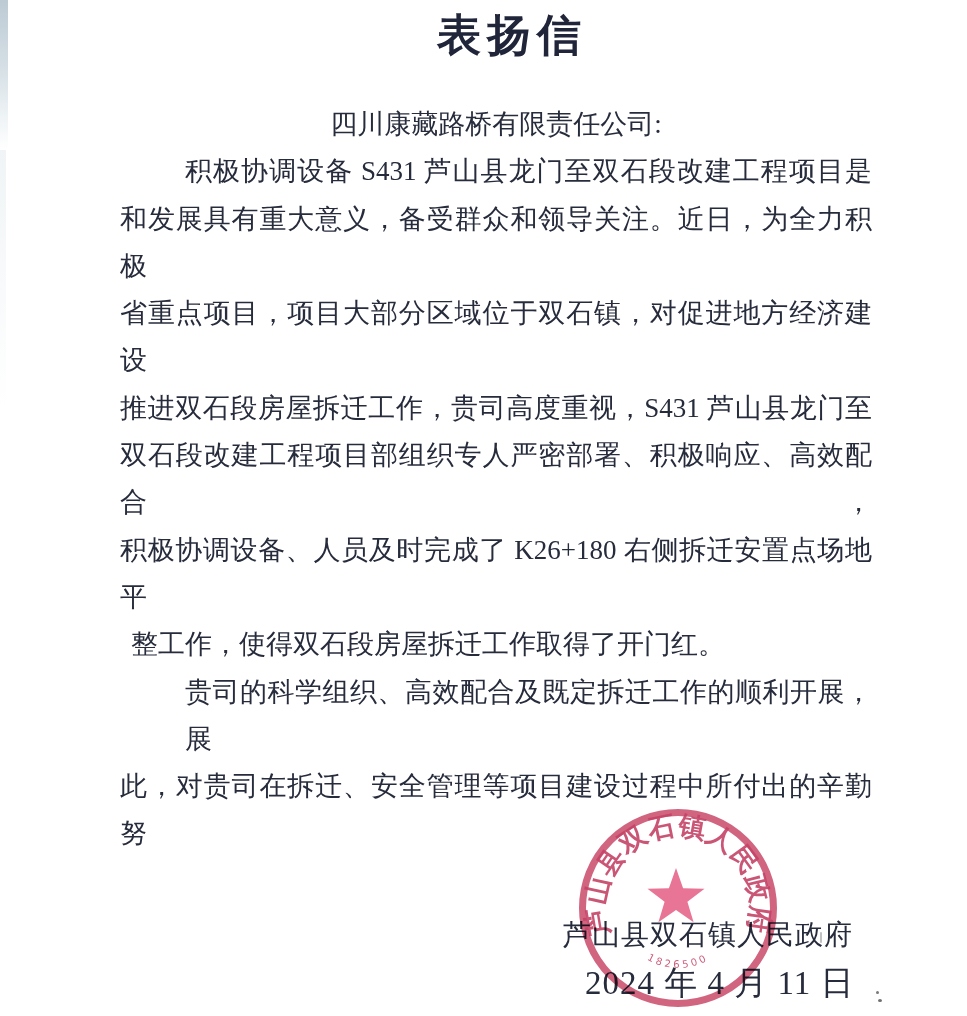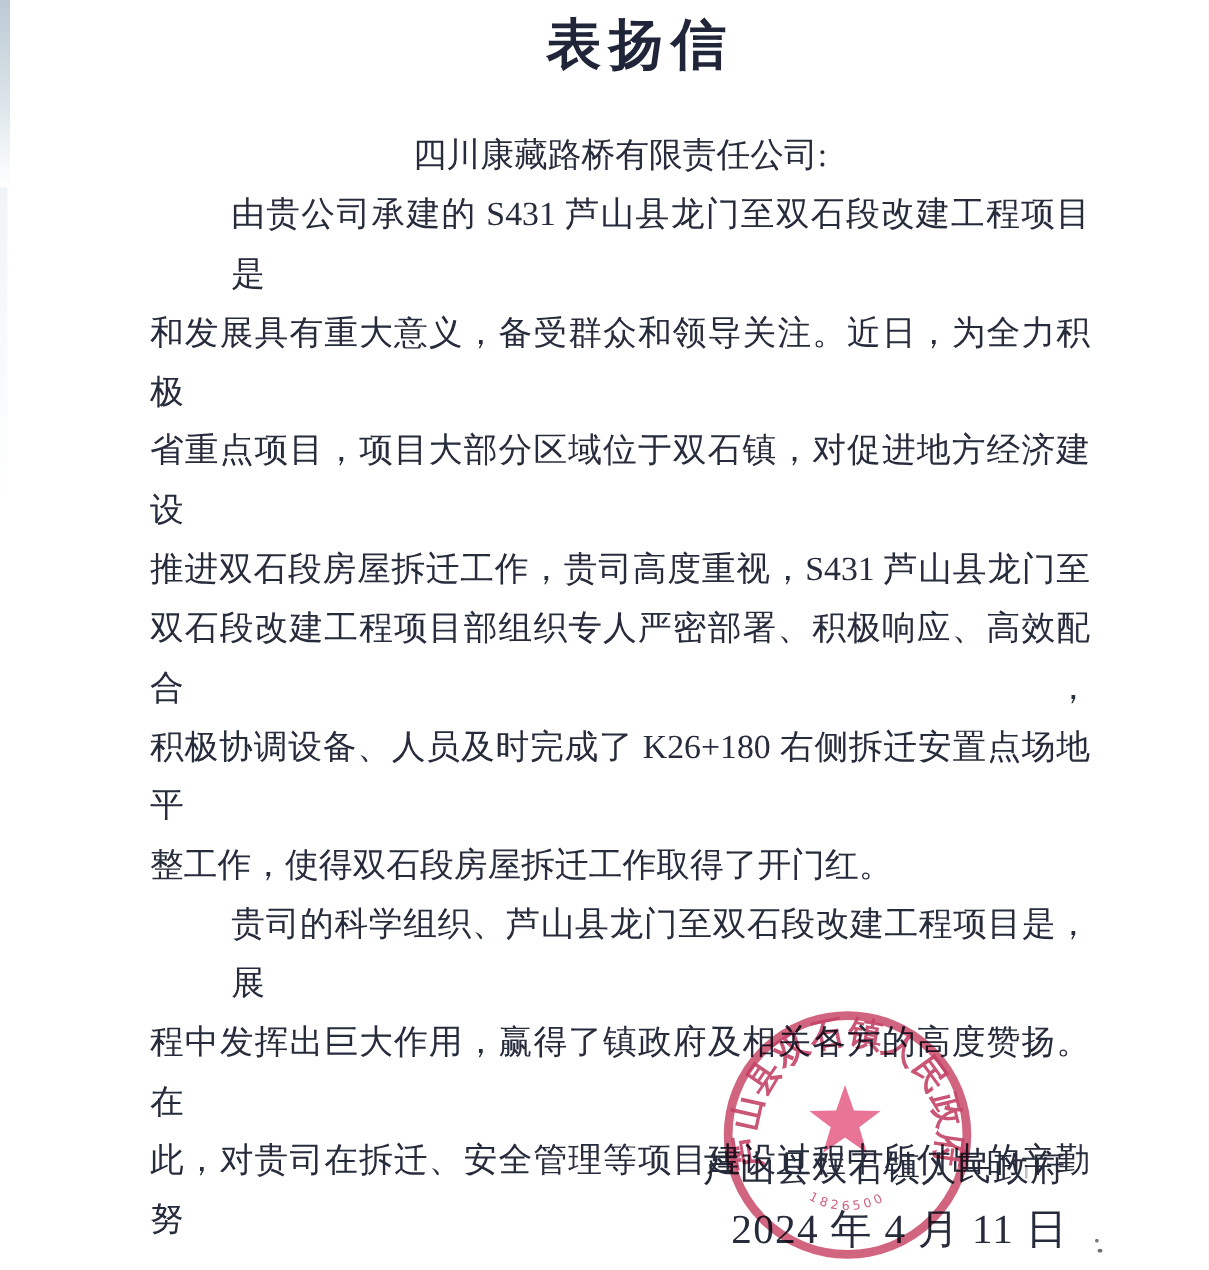--- a/index.html
+++ b/index.html
@@ -47,21 +47,21 @@
   .body-block {
     position: absolute;
     left: 120px; top: 101px;
     width: 752px;
     font-size: 27px;
     line-height: 47.3px;
     color: #272c3c;
   }
   .salutation { text-align: center; }
   .line { text-align: justify; text-align-last: justify; }
-  .line.short { text-align: center; text-align-last: left; }
+  .line.short { text-align: center; text-align-last: left; margin-left: 11px; }
   .line.indent { padding-left: 65px; }
 
   .signature {
     position: absolute;
     left: 563px; top: 916px;
     font-size: 28px; letter-spacing: 1px;
     white-space: nowrap;
   }
   .date {
     position: absolute;
@@ -99,29 +99,28 @@
   <div class="edge-artifact"></div>
   <div class="edge-artifact2"></div>
   <div class="speck a"></div>
   <div class="speck b"></div>
   <div class="speck c"></div>
 
   <div class="title">表扬信</div>
 
   <div class="body-block">
     <div class="salutation">四川康藏路桥有限责任公司:</div>
-    <div class="line indent">由贵公司承建的 S431 芦山县龙门至双石段改建工程项目是</div>
+    <div class="line indent">积极协调设备 S431 芦山县龙门至双石段改建工程项目是</div>
     <div class="line">和发展具有重大意义，备受群众和领导关注。近日，为全力积极</div>
     <div class="line">省重点项目，项目大部分区域位于双石镇，对促进地方经济建设</div>
     <div class="line">推进双石段房屋拆迁工作，贵司高度重视，S431 芦山县龙门至</div>
     <div class="line">双石段改建工程项目部组织专人严密部署、积极响应、高效配合，</div>
     <div class="line">积极协调设备、人员及时完成了 K26+180 右侧拆迁安置点场地平</div>
     <div class="line short">整工作，使得双石段房屋拆迁工作取得了开门红。</div>
-    <div class="line indent">贵司的科学组织、芦山县龙门至双石段改建工程项目是，展</div>
-    <div class="line">程中发挥出巨大作用，赢得了镇政府及相关各方的高度赞扬。在</div>
+    <div class="line indent">贵司的科学组织、高效配合及既定拆迁工作的顺利开展，展</div>
     <div class="line">此，对贵司在拆迁、安全管理等项目建设过程中所付出的辛勤努</div>
 
   </div>
 
   <div class="signature">芦山县双石镇人民政府</div>
   <div class="date">2024 年 4 月 11 日</div>
 
   <svg class="seal" viewBox="0 0 220 220" xmlns="http://www.w3.org/2000/svg">
     <circle class="ring" cx="110" cy="110" r="95.5"></circle>
     <path id="sealTextArc" d="M 41.4 135 A 73 73 0 1 1 178.6 135" fill="none"></path>

